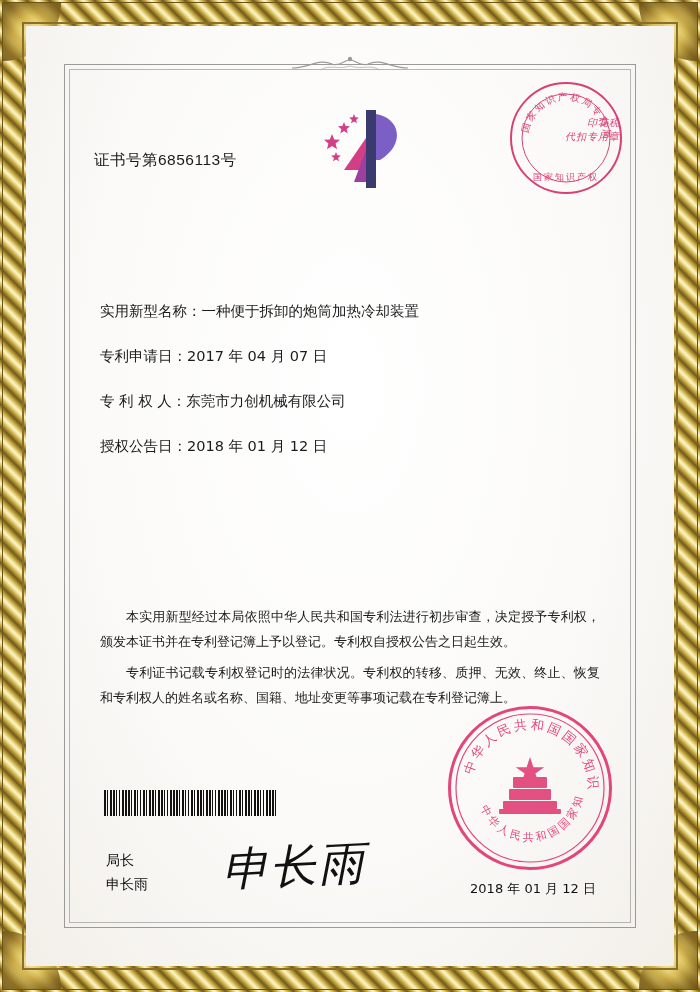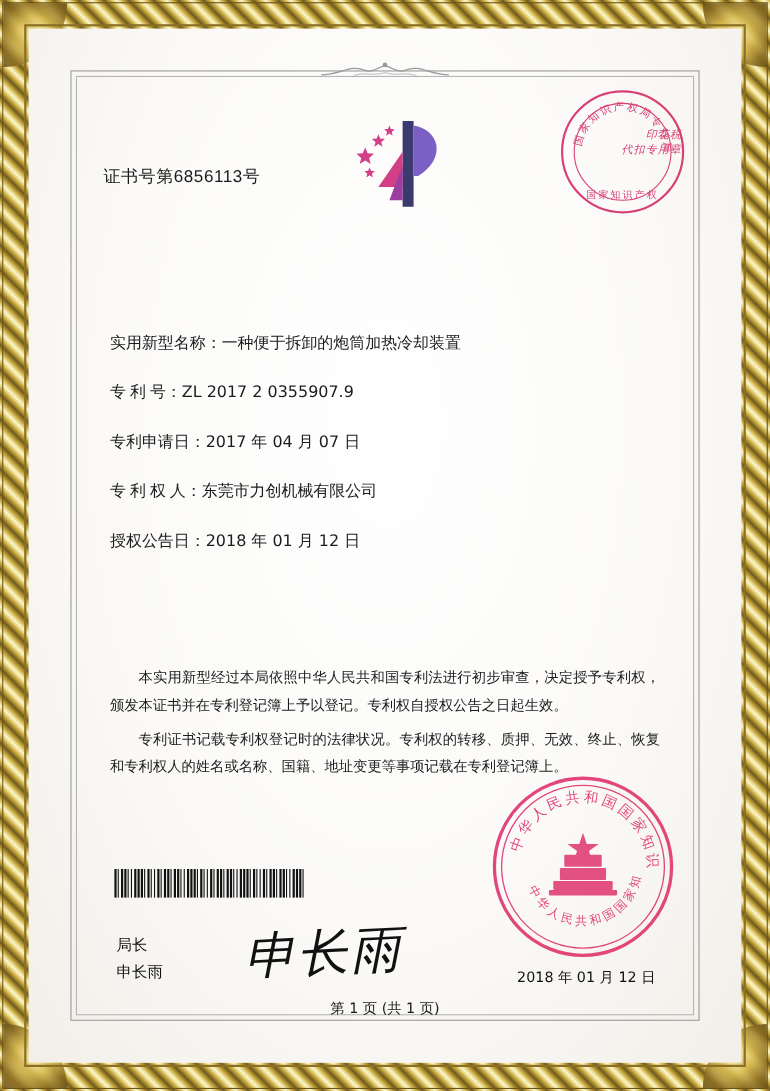--- a/index.html
+++ b/index.html
@@ -167,21 +167,21 @@
     top: 276px;
     width: 520px;
   }
   .field-row {
     font-size: 14.5px;
     color: #1b1b1b;
     margin-bottom: 26px;
     font-family: "DejaVu Sans", sans-serif;
     white-space: nowrap;
   }
-  .field-label { letter-spacing: 0px; font-family: Liberation Serif, serif; }
+  .field-label { letter-spacing: 0px; }
   .field-value { letter-spacing: 0px; text-align: center; }
 
   .paragraphs {
     position: absolute;
     left: 74px;
     top: 578px;
     width: 500px;
     font-size: 13px;
     line-height: 25px;
     color: #1b1b1b;
@@ -313,23 +313,20 @@
           </text>
           <text x="54" y="96" font-size="9" fill="#d5316c" text-anchor="middle" font-family="DejaVu Sans, sans-serif" letter-spacing="2">国家知识产权</text>
         </svg>
         <div class="center-text">印花税<br>代扣专用章</div>
       </div>
 
 
       <div class="fields">
         <div class="field-row">
           <span class="field-label">实用新型名称：</span><span class="field-value">一种便于拆卸的炮筒加热冷却装置</span>
-        </div>
-        <div class="field-row">
-          <span class="field-label">专  利  号：</span><span class="field-value">ZL 2017 2 0355907.9</span>
         </div>
         <div class="field-row">
           <span class="field-label">专利申请日：</span><span class="field-value">2017 年 04 月 07 日</span>
         </div>
         <div class="field-row">
           <span class="field-label">专 利 权 人：</span><span class="field-value">东莞市力创机械有限公司</span>
         </div>
         <div class="field-row">
           <span class="field-label">授权公告日：</span><span class="field-value">2018 年 01 月 12 日</span>
         </div>
@@ -365,19 +362,18 @@
             <rect x="52" y="92" width="54" height="8" rx="1"></rect>
             <rect x="58" y="80" width="42" height="11" rx="1"></rect>
             <rect x="62" y="68" width="34" height="11" rx="1"></rect>
             <rect x="48" y="100" width="62" height="5" rx="1"></rect>
             <polygon points="79,48 82.4,58.2 93.2,58.2 84.4,64.6 87.8,74.8 79,68.5 70.2,74.8 73.6,64.6 64.8,58.2 75.6,58.2"></polygon>
           </g>
         </svg>
       </div>
       <div class="seal-date">2018 年 01 月 12 日</div>
 
-      <div class="page-foot">第 1 页 (共 1 页)</div>
 
     </div>
   </div>
 
   <div class="gold-frame-inner-edge"></div>
 </div>
 
 </body></html>

